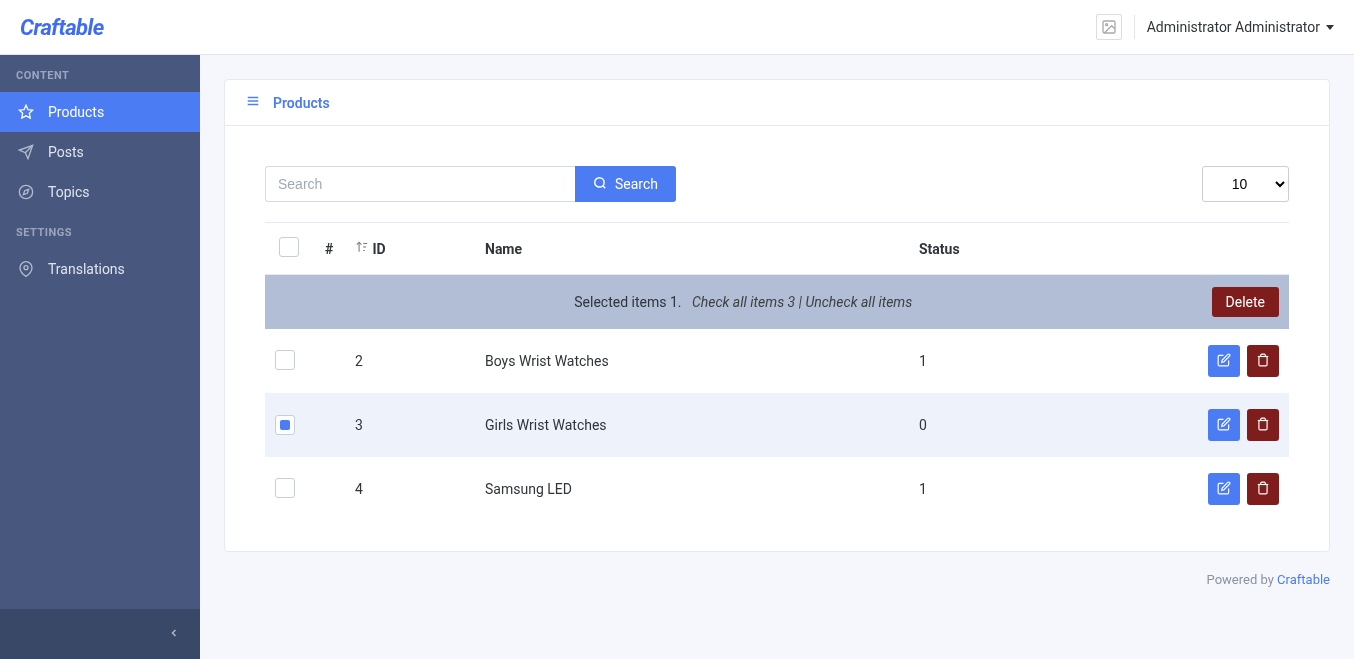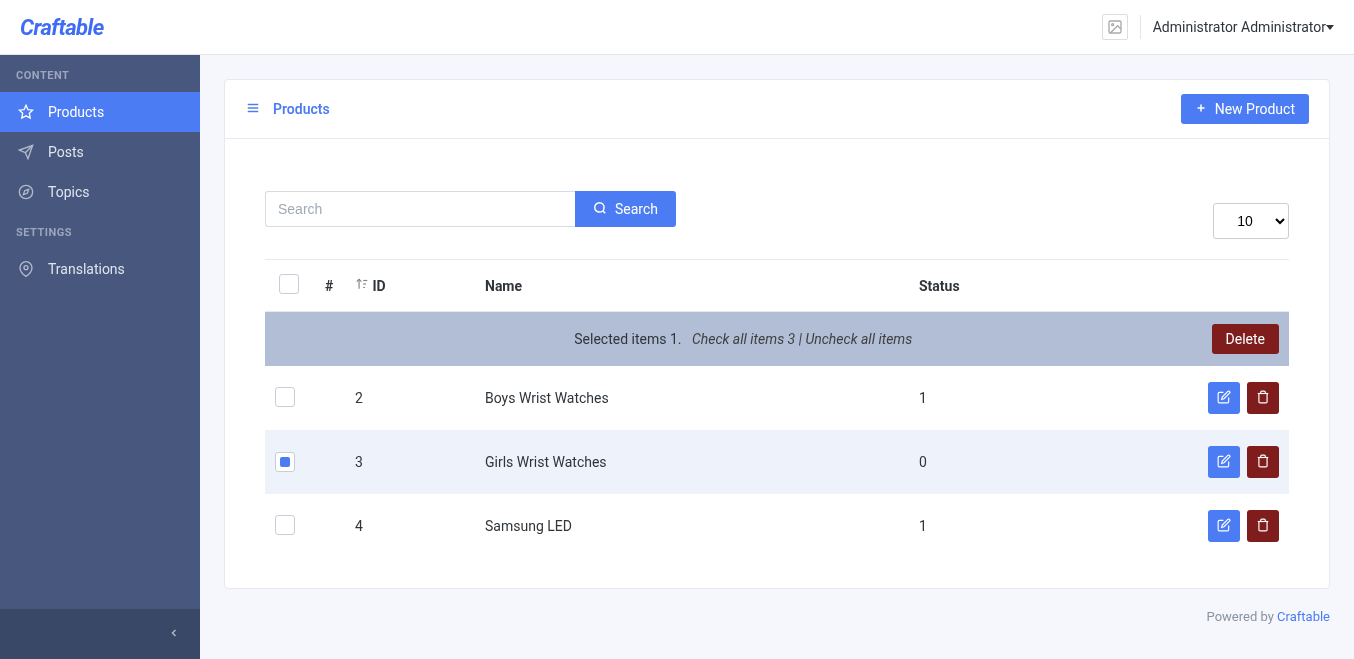--- a/index.html
+++ b/index.html
@@ -46,20 +46,21 @@
       font-size: 14px;
     }
     .divider-vert {
       width: 1px;
       height: 24px;
       background: #e2e6eb;
     }
     .user-dropdown {
       display: flex;
       align-items: center;
+      gap: 6px;
       cursor: pointer;
       color: #2f353a;
     }
     .caret-down {
       width: 0; height: 0;
       border-left: 4px solid transparent;
       border-right: 4px solid transparent;
       border-top: 5px solid #2f353a;
     }
     .app-body {
@@ -191,29 +192,28 @@
     }
     .search-input::placeholder {
       color: #a0aab6;
     }
     .search-btn {
       height: 36px;
       border-radius: 0 3px 3px 0;
       padding: 0 18px;
     }
     .page-size-select {
-      width: 76px;
+      width: 87px;
       height: 36px;
       border: 1px solid #c7ced6;
       border-radius: 3px;
       background: #fff;
       padding: 0 8px;
       font-size: 14px;
       text-align: center;
-      margin-top: 24px;
     }
     table {
       width: 100%;
       border-collapse: collapse;
     }
     thead tr {
       border-top: 1px solid #e6e9ef;
       border-bottom: 1px solid #e6e9ef;
     }
     th {
@@ -372,29 +372,20 @@
         <div class="card-title-wrap">
           <span>
             <svg width="16" height="14" viewBox="0 0 24 24" fill="none" stroke="#4c7cf3" stroke-width="2.5">
                 <line x1="3" y1="6" x2="21" y2="6"></line>
                 <line x1="3" y1="12" x2="21" y2="12"></line>
                 <line x1="3" y1="18" x2="21" y2="18"></line>
               </svg>
           </span>
           <span>Products</span>
         </div>
-        <button class="btn btn-primary">
-          <span>
-            <svg width="12" height="12" viewBox="0 0 24 24" fill="none" stroke="#fff" stroke-width="3">
-                <line x1="12" y1="5" x2="12" y2="19"></line>
-                <line x1="5" y1="12" x2="19" y2="12"></line>
-              </svg>
-          </span>
-          <span>New Product</span>
-        </button>
       </div>
       <div class="card-body">
         <div class="toolbar-row">
           <div class="search-group">
             <input type="text" class="search-input" placeholder="Search" style="">
             <button class="btn btn-primary search-btn">
               <span>
                 <svg width="14" height="14" viewBox="0 0 24 24" fill="none" stroke="#fff" stroke-width="2.5">
                     <circle cx="11" cy="11" r="8"></circle>
                     <line x1="21" y1="21" x2="16.65" y2="16.65"></line>

